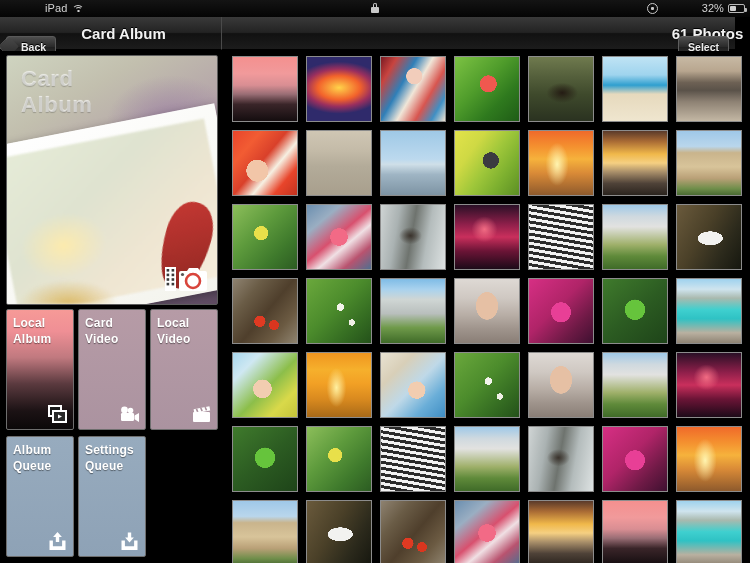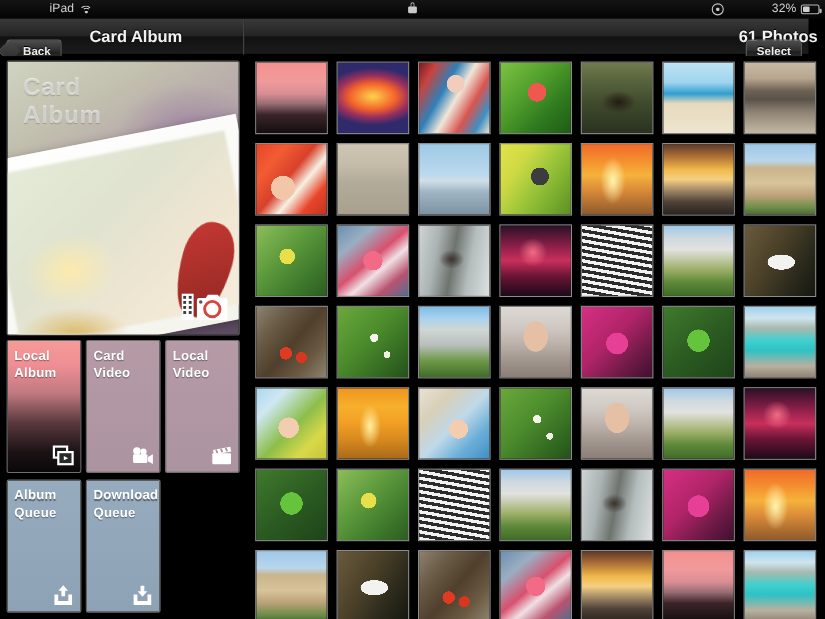--- a/index.html
+++ b/index.html
@@ -292,21 +292,21 @@
           <div>Queue</div>
         </div>
         <svg class="ticon" viewBox="0 0 21 20">
           <path d="M10.5 1l4.4 5h-2.7v5h-3.4V6H6.1z" fill="#fff"></path>
           <path d="M2.5 9.5h3.4v5.8h9.2V9.5h3.4V19H2.5z" fill="#fff"></path>
         </svg>
       </div>
 
       <div class="tile tile-blue">
         <div class="tlabel">
-          <div>Download</div>
+          <div>Settings</div>
           <div>Queue</div>
         </div>
         <svg class="ticon" viewBox="0 0 21 20">
           <path d="M10.5 11.5l-4.4-5h2.7v-5h3.4v5h2.7z" fill="#fff"></path>
           <path d="M2.5 9.5h3.4v5.8h9.2V9.5h3.4V19H2.5z" fill="#fff"></path>
         </svg>
       </div>
 
     </div>
   </div>

